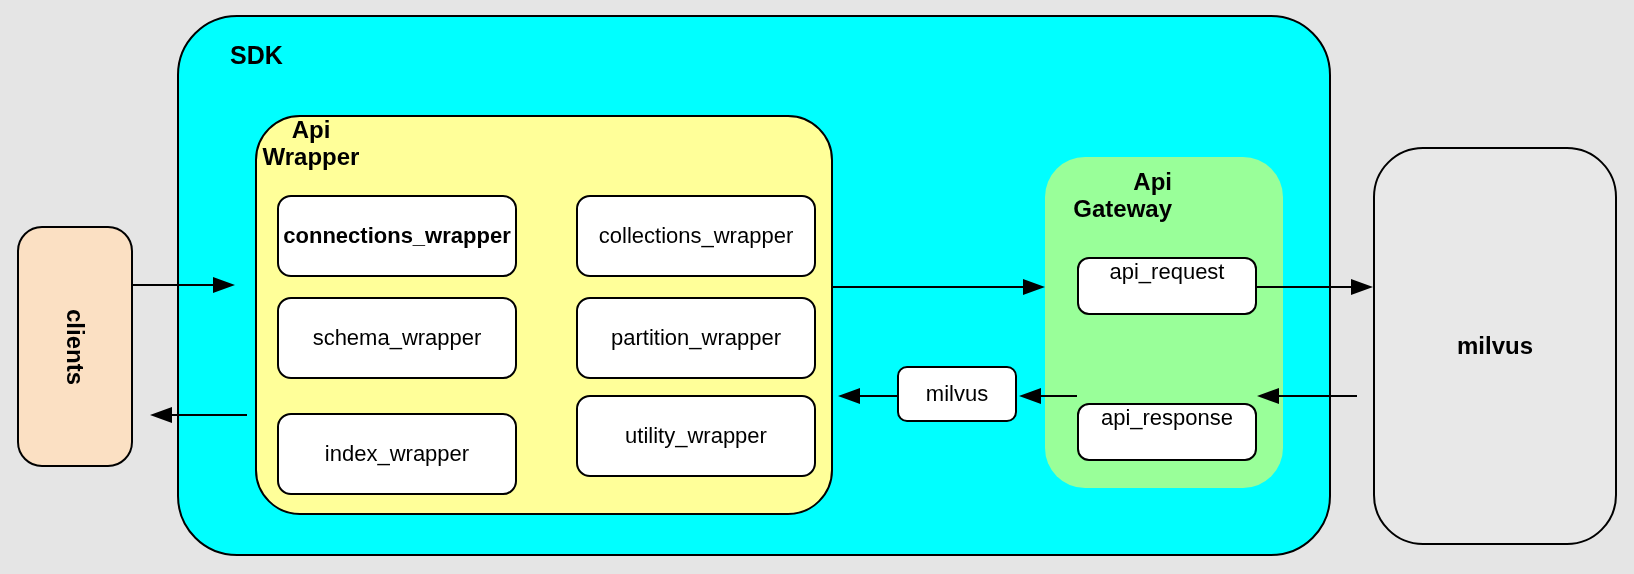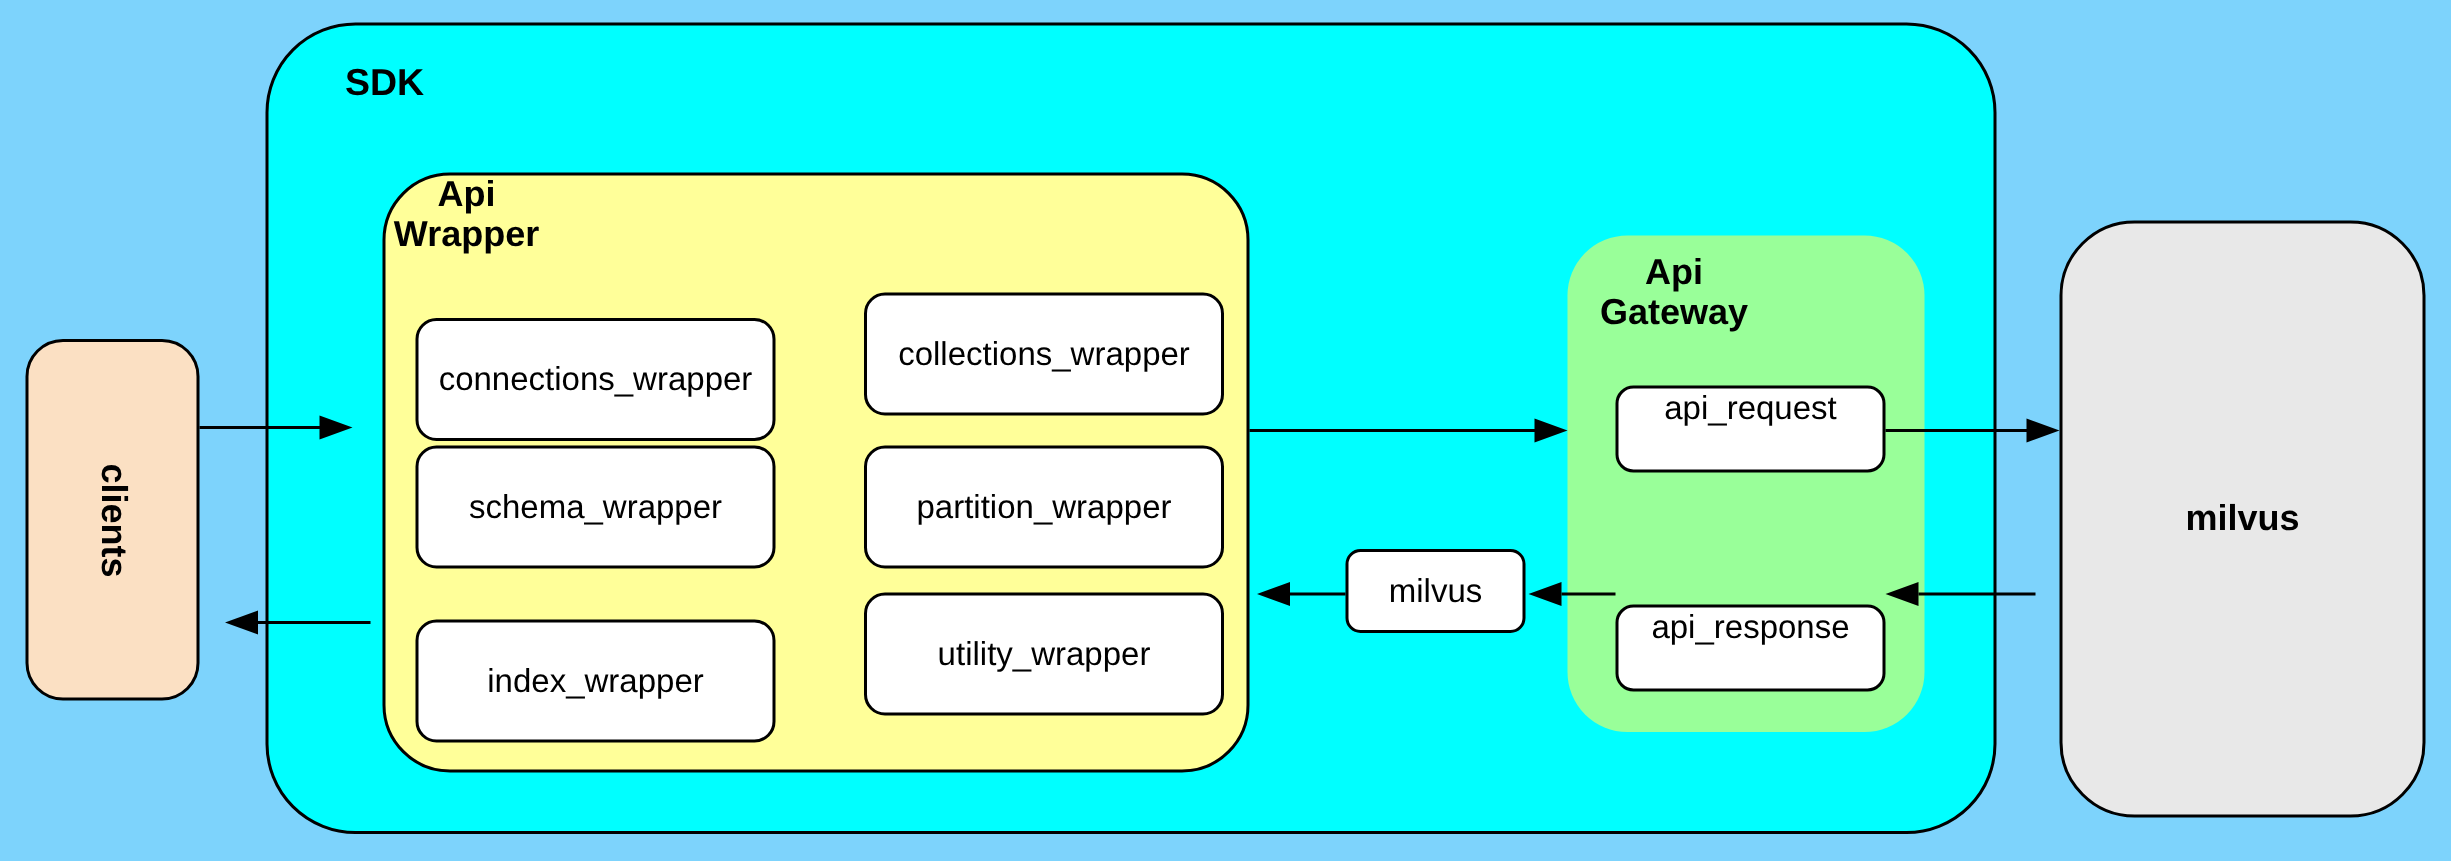--- a/index.html
+++ b/index.html
@@ -1,20 +1,20 @@
 <!DOCTYPE html>
 <html style="--sdk_fill: #00FFFF; --api_wrapper_fill: #FFFF99; --api_gateway_fill: #99FF99; --clients_fill: #FBE0C3; --milvus_fill: #E8E8E8; --inner_box_fill: #FFFFFF; --border: #000000; --text: #000000;"><head>
 <meta charset="utf-8">
 <style>
   html, body { margin: 0; padding: 0; background: #ffffff; }
   #canvas {
     position: relative;
     width: 1634px;
     height: 574px;
-    background: #7dd3fc;
+    background: #e5e5e5;
     font-family: "Liberation Sans", sans-serif;
     color: var(--text, #000);
     overflow: hidden;
   }
   .node {
     position: absolute;
     box-sizing: border-box;
     border: 2px solid var(--border, #000);
   }
   .sdk {
@@ -47,21 +47,21 @@
     font-size: 24px; font-weight: bold; line-height: 27px;
   }
   .api-gateway {
     left: 1045px; top: 157px; width: 238px; height: 331px;
     border-radius: 40px;
     background: var(--api_gateway_fill, #99ff99);
     border: none;
   }
   .api-gateway-label {
     position: absolute; left: 1060px; top: 168px; width: 112px;
-    text-align: center;
+    text-align: right;
     font-size: 24px; font-weight: bold; line-height: 27px;
   }
   .milvus {
     left: 1373px; top: 147px; width: 244px; height: 398px;
     border-radius: 50px;
     background: var(--milvus_fill, #e8e8e8);
     display: flex; align-items: center; justify-content: center;
     font-size: 24px; font-weight: bold;
   }
   .wbox {
@@ -107,21 +107,21 @@
   <div class="node sdk"></div>
   <div class="sdk-label">SDK</div>
 
   <div class="node clients">
     <span class="clients-label">clients</span>
   </div>
 
   <div class="node api-wrapper"></div>
   <div class="api-wrapper-label">Api Wrapper</div>
 
-  <div class="wbox" style="left:277px; top:212px;">
+  <div class="wbox" style="left:277px; top:195px;font-weight:bold;">
     <span>connections_wrapper</span>
   </div>
   <div class="wbox" style="left:576px; top:195px;">
     <span>collections_wrapper</span>
   </div>
   <div class="wbox" style="left:277px; top:297px;">
     <span>schema_wrapper</span>
   </div>
   <div class="wbox" style="left:576px; top:297px;">
     <span>partition_wrapper</span>

